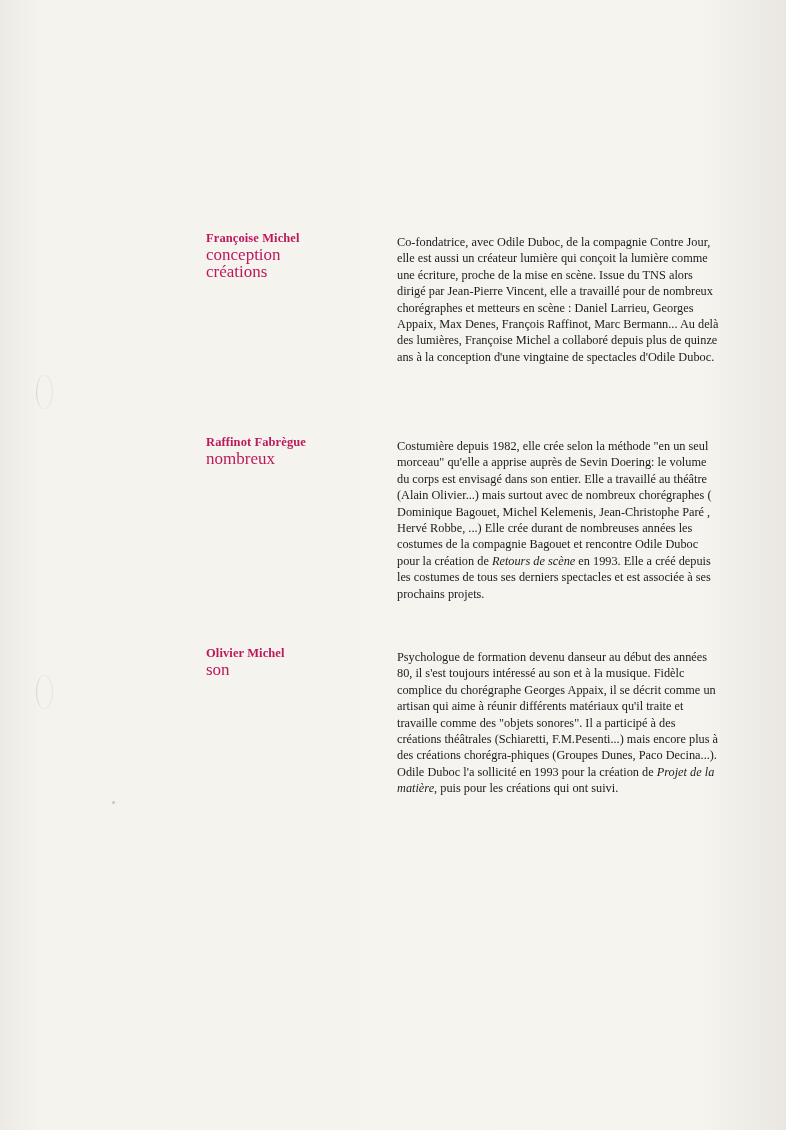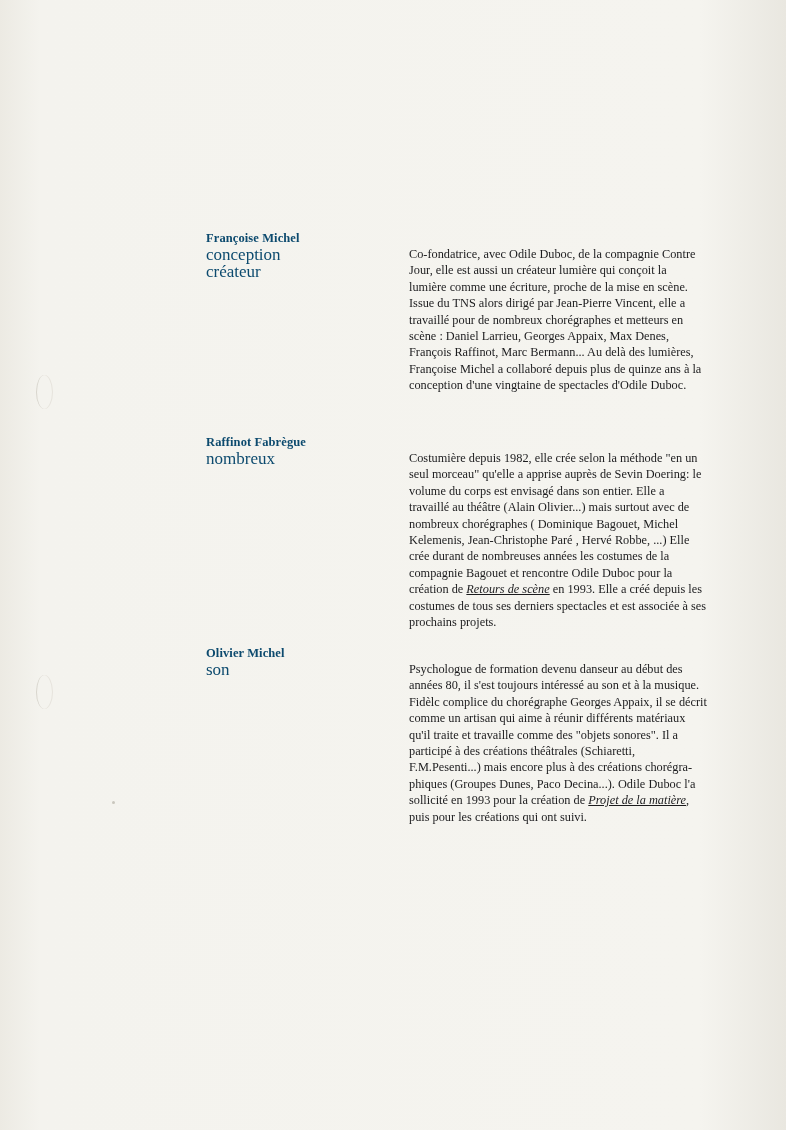--- a/index.html
+++ b/index.html
@@ -36,21 +36,21 @@
   .entry {
     position: absolute;
     width: 560px;
     left: 206px;
   }
   .entry-label {
     position: absolute;
     left: 0;
     top: 0;
     width: 180px;
-    color: #0c4a6e;
+    color: #be185d;
   }
   .entry-name {
     font-weight: bold;
     font-size: 12.5px;
     line-height: 16px;
     letter-spacing: 0.1px;
   }
   .entry-role {
     font-weight: normal;
     font-size: 17px;
@@ -61,25 +61,24 @@
     position: absolute;
     left: 187px;
     top: 0;
     width: 330px;
     font-size: 12.3px;
     line-height: 16.4px;
     color: #1b1b1d;
     text-align: left;
   }
   .entry-body p {
-    margin: 16px;
+    margin: 4px;
   }
   .entry-body em {
     font-style: italic;
-    text-decoration: underline;
   }
   #entry-0 { top: 230px; }
   #entry-1 { top: 434px; }
   #entry-2 { top: 645px; }
 
   
   .hole {
     position: absolute;
     left: 36px;
     width: 16px;
@@ -109,21 +108,21 @@
   <div class="hole" id="hole-top"></div>
   <div class="hole" id="hole-bottom"></div>
   <div class="speck" id="speck-1"></div>
 
   <div class="content">
 
     <div class="entry" id="entry-0">
       <div class="entry-label">
         <div class="entry-name">Françoise Michel</div>
         <div class="entry-role">conception</div>
-        <div class="entry-role">créateur</div>
+        <div class="entry-role">créations</div>
       </div>
       <div class="entry-body">
         <p>Co-fondatrice, avec Odile Duboc,  de la compagnie Contre Jour, elle est aussi un créateur lumière qui conçoit la lumière comme une écriture, proche de la mise en scène. Issue du TNS alors dirigé par Jean-Pierre Vincent, elle a travaillé pour de nombreux chorégraphes et metteurs en scène : Daniel Larrieu, Georges Appaix, Max Denes, François Raffinot, Marc Bermann... Au delà des lumières, Françoise Michel a collaboré depuis plus de quinze ans à la conception d'une vingtaine de spectacles d'Odile Duboc.</p>
       </div>
     </div>
 
     <div class="entry" id="entry-1">
       <div class="entry-label">
         <div class="entry-name">Raffinot Fabrègue</div>
         <div class="entry-role">nombreux</div>

